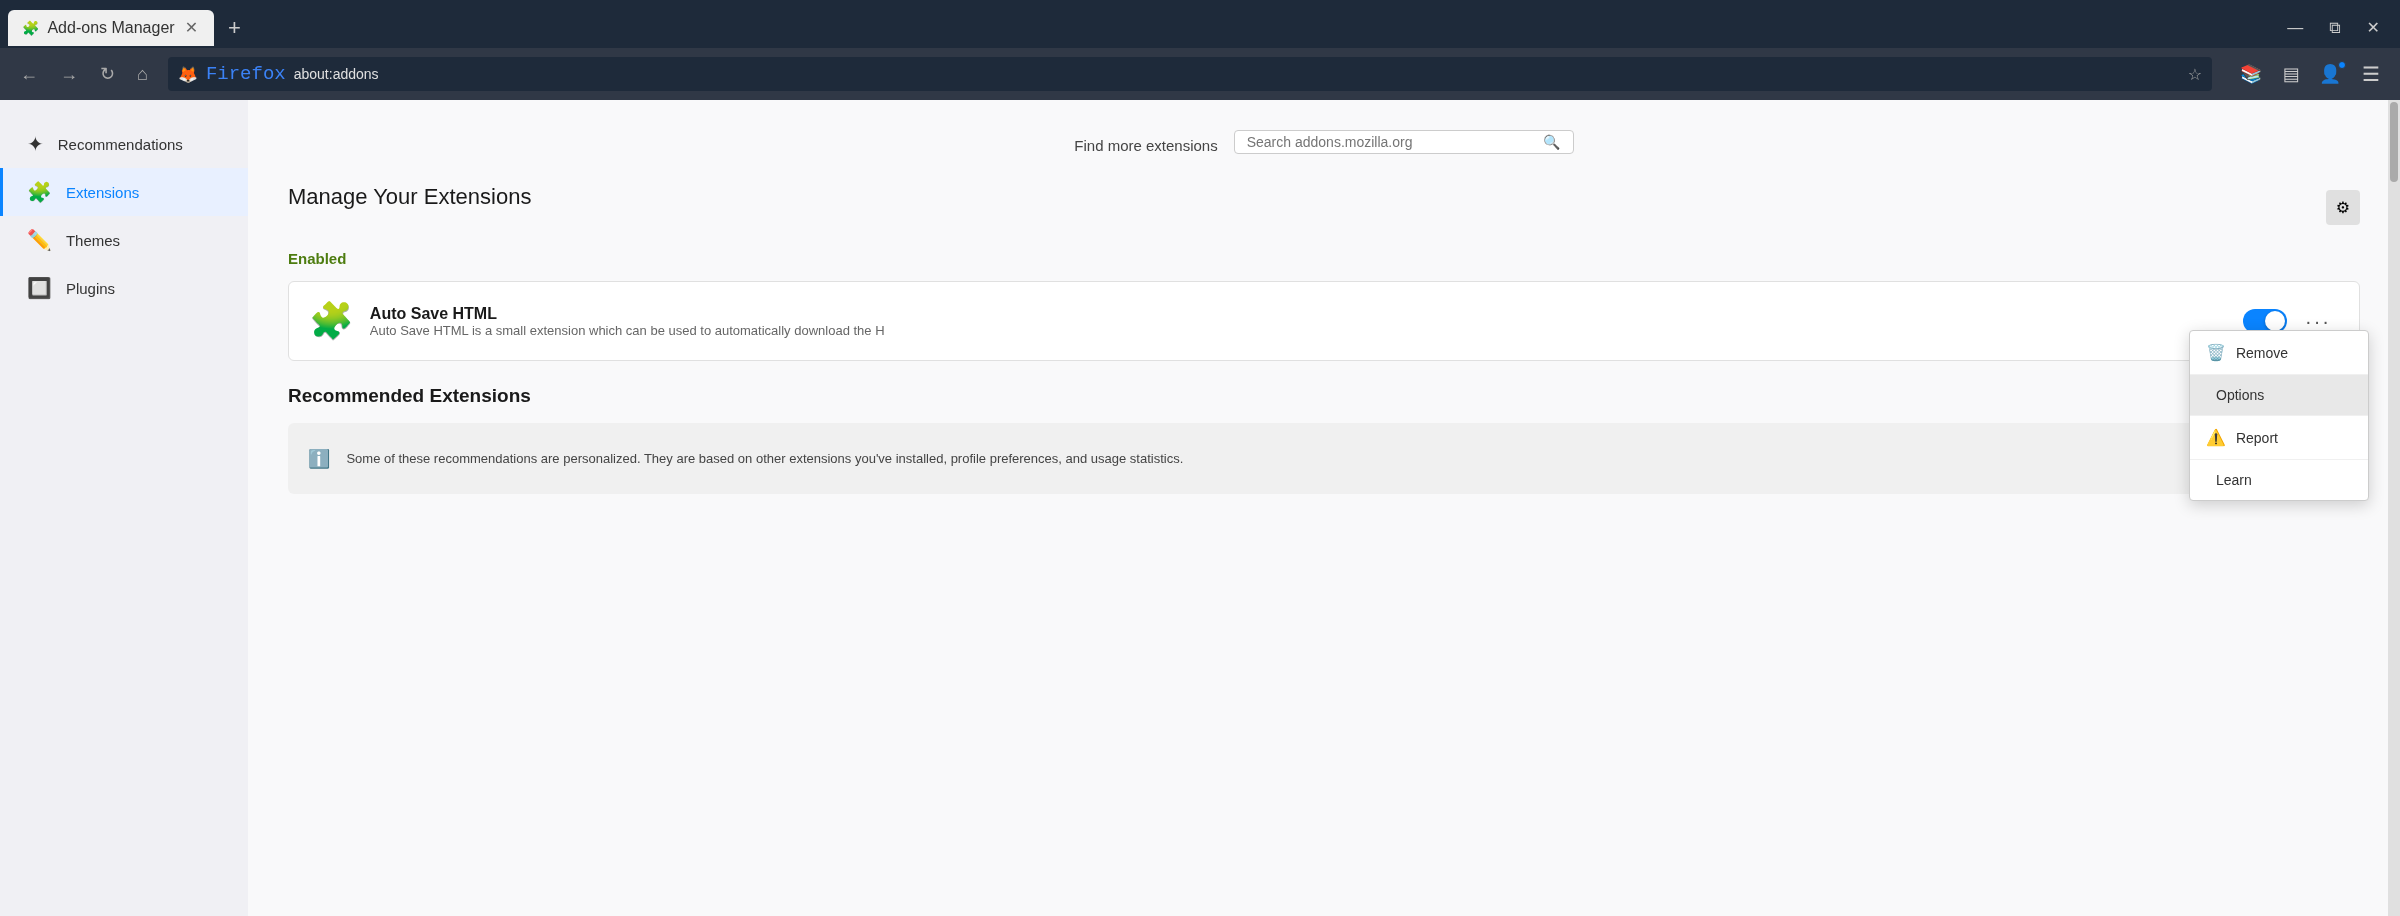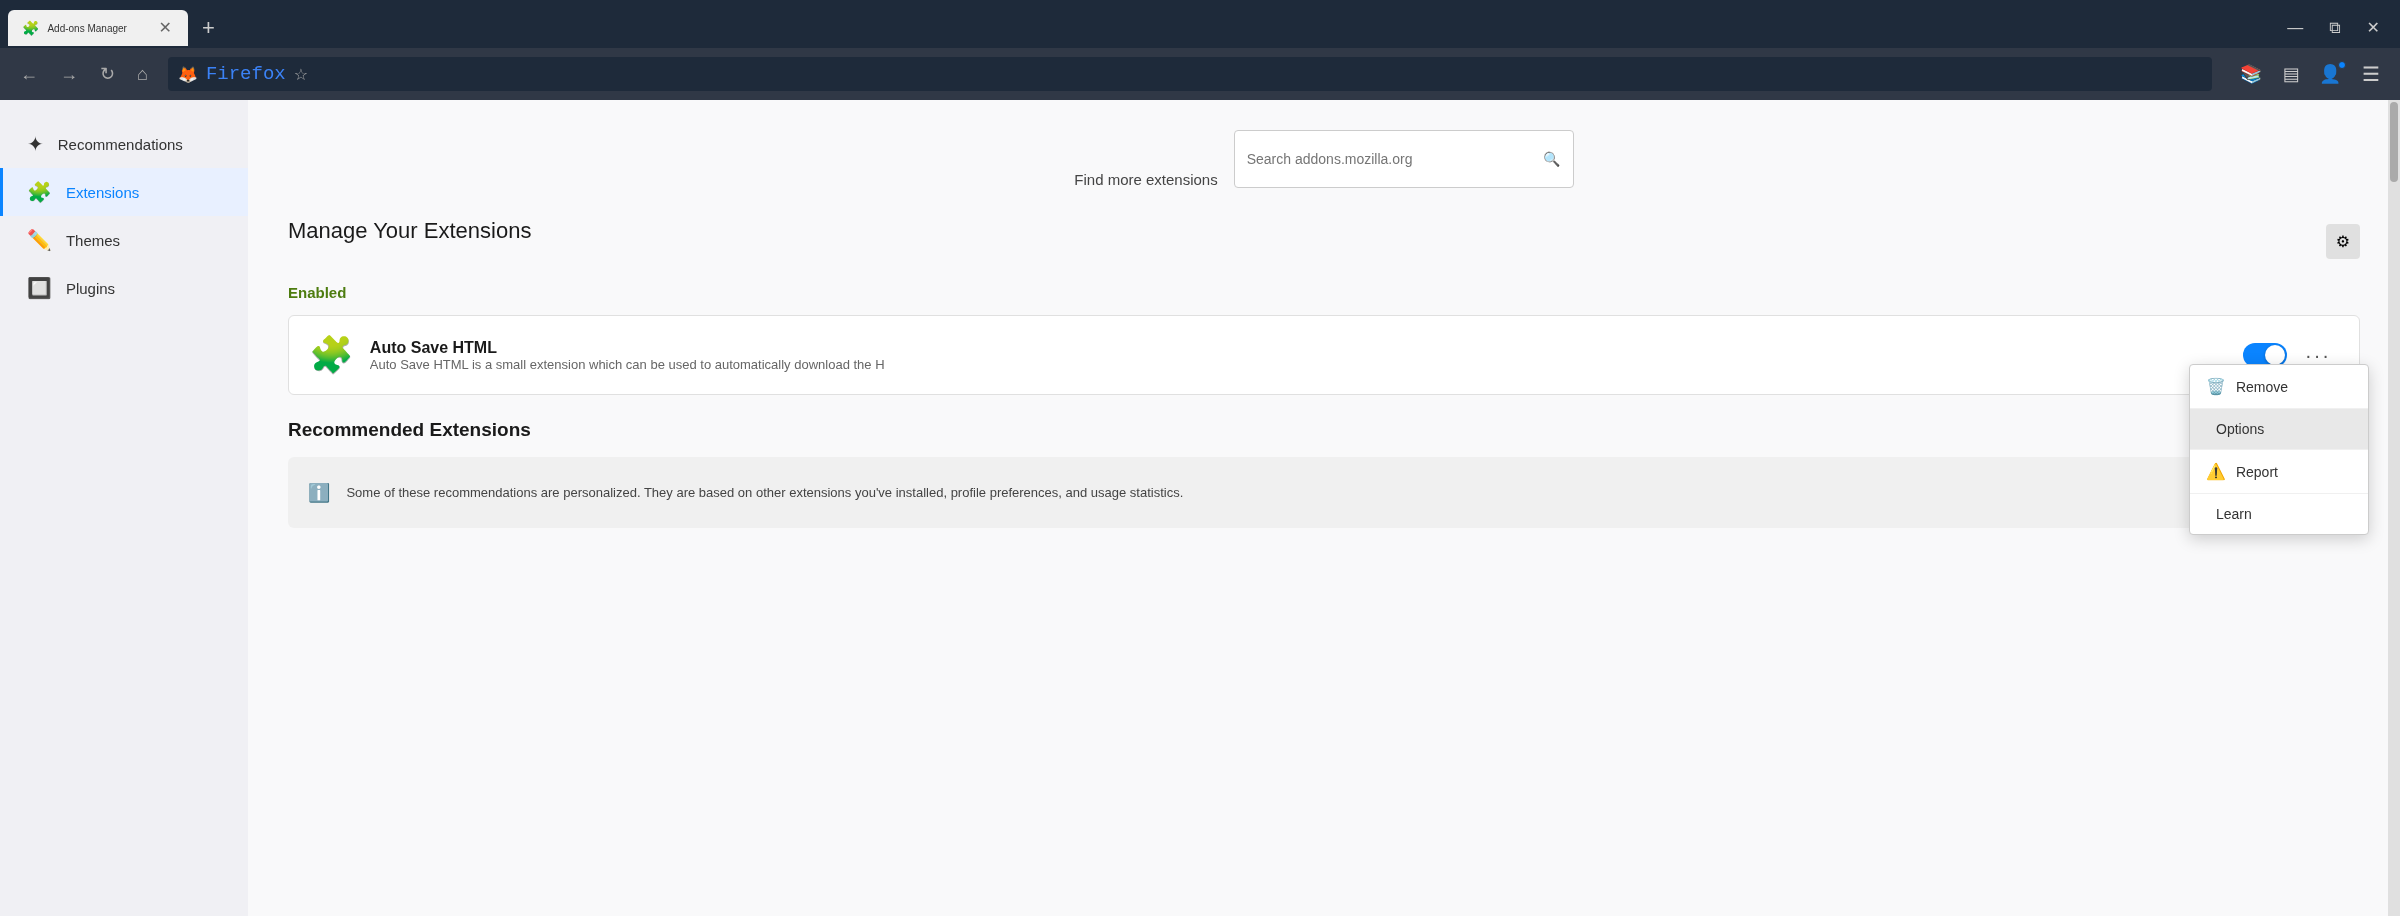--- a/index.html
+++ b/index.html
@@ -5,21 +5,21 @@
     * { box-sizing: border-box; margin: 0; padding: 0; }
     body { font-family: -apple-system, BlinkMacSystemFont, 'Segoe UI', sans-serif; background: #f9f9fa; overflow: hidden; }
 
     
     .browser-chrome { background: #1e2a3a; width: 100%; }
 
     
     .tab-bar { display: flex; align-items: center; padding: 8px 8px 0 8px; background: #1e2a3a; height: 48px; }
     .tab { display: flex; align-items: center; background: #f0f0f0; border-radius: 6px 6px 0 0; padding: 6px 14px; height: 36px; gap: 8px; min-width: 180px; }
     .tab-icon { font-size: 14px; }
-    .tab-title { font-size: 10px; color: #333; flex: 1; }
+    .tab-title { font-size: 16px; color: #333; flex: 1; }
     .tab-close { font-size: 16px; color: #666; cursor: pointer; padding: 0 2px; line-height: 1; }
     .new-tab-btn { background: none; border: none; color: #ccc; font-size: 22px; cursor: pointer; padding: 4px 10px; margin-left: 4px; line-height: 1; }
     .window-controls { margin-left: auto; display: flex; gap: 2px; }
     .win-btn { background: none; border: none; color: #ccc; font-size: 16px; padding: 4px 12px; cursor: pointer; line-height: 1; }
 
     
     .nav-bar { display: flex; align-items: center; background: #303846; padding: 8px 12px; height: 52px; gap: 6px; }
     .nav-btn { background: none; border: none; color: #aaa; font-size: 18px; padding: 4px 8px; cursor: pointer; border-radius: 4px; line-height: 1; }
     .address-bar-wrapper { flex: 1; display: flex; align-items: center; background: #1e2a3a; border-radius: 4px; padding: 4px 10px; height: 34px; gap: 8px; margin: 0 6px; }
     .firefox-logo { font-size: 16px; }
@@ -42,21 +42,21 @@
     .sidebar-item { display: flex; align-items: center; gap: 14px; padding: 12px 24px; cursor: pointer; font-size: 15px; color: #333; border-left: 3px solid transparent; }
     .sidebar-item.active { color: #0a84ff; border-left-color: #0a84ff; background: #e8f0ff; }
     .sidebar-icon { font-size: 20px; }
 
     
     .content { flex: 1; padding: 30px 40px; background: #f9f9fa; position: relative; overflow: hidden; }
 
     
     .find-bar { display: flex; align-items: flex-end; justify-content: center; gap: 16px; margin-bottom: 30px; }
     .find-bar-label { font-size: 15px; color: #444; }
-    .search-box { display: flex; align-items: center; border: 1px solid #ccc; border-radius: 4px; background: white; padding: 20px 12px; gap: 8px; width: 340px; }
+    .search-box { display: flex; align-items: center; border: 1px solid #ccc; border-radius: 4px; background: white; padding: 3px 12px; gap: 8px; width: 340px; }
     .search-box input { border: none; outline: none; font-size: 14px; color: #666; width: 100%; background: transparent; }
     .search-icon { color: #666; font-size: 14px; }
 
     
     .section-heading { font-size: 22px; color: #1a1a1a; margin-bottom: 20px; font-weight: 400; }
     .section-subheading { font-size: 15px; font-weight: 700; color: #4d7c0f; margin-bottom: 14px; }
 
     
     .section-header { display: flex; align-items: center; justify-content: space-between; margin-bottom: 20px; }
     .gear-btn { background: #e0e0e0; border: none; border-radius: 4px; padding: 8px 10px; cursor: pointer; font-size: 16px; }
@@ -112,20 +112,21 @@
   </div>
 
   <div class="nav-bar">
     <button class="nav-btn">←</button>
     <button class="nav-btn">→</button>
     <button class="nav-btn">↻</button>
     <button class="nav-btn">⌂</button>
     <div class="address-bar-wrapper">
       <span class="firefox-logo">🦊</span>
       <span style="color:#3b82f6;font-size:19px;font-family:Liberation Mono, monospace;">Firefox</span>
+      <span class="address-text">about:addons</span>
       <span class="star-icon">☆</span>
     </div>
     <div class="nav-right">
       <button class="nav-right-btn">📚</button>
       <button class="nav-right-btn">▤</button>
       <button class="nav-right-btn" style="position:relative;">
         <span>👤</span>
         <span style="position:absolute;top:2px;right:4px;width:8px;height:8px;background:#0a84ff;border-radius:50%;border:1px solid #303846;"></span>
       </button>
       <button class="nav-right-btn hamburger">☰</button>

